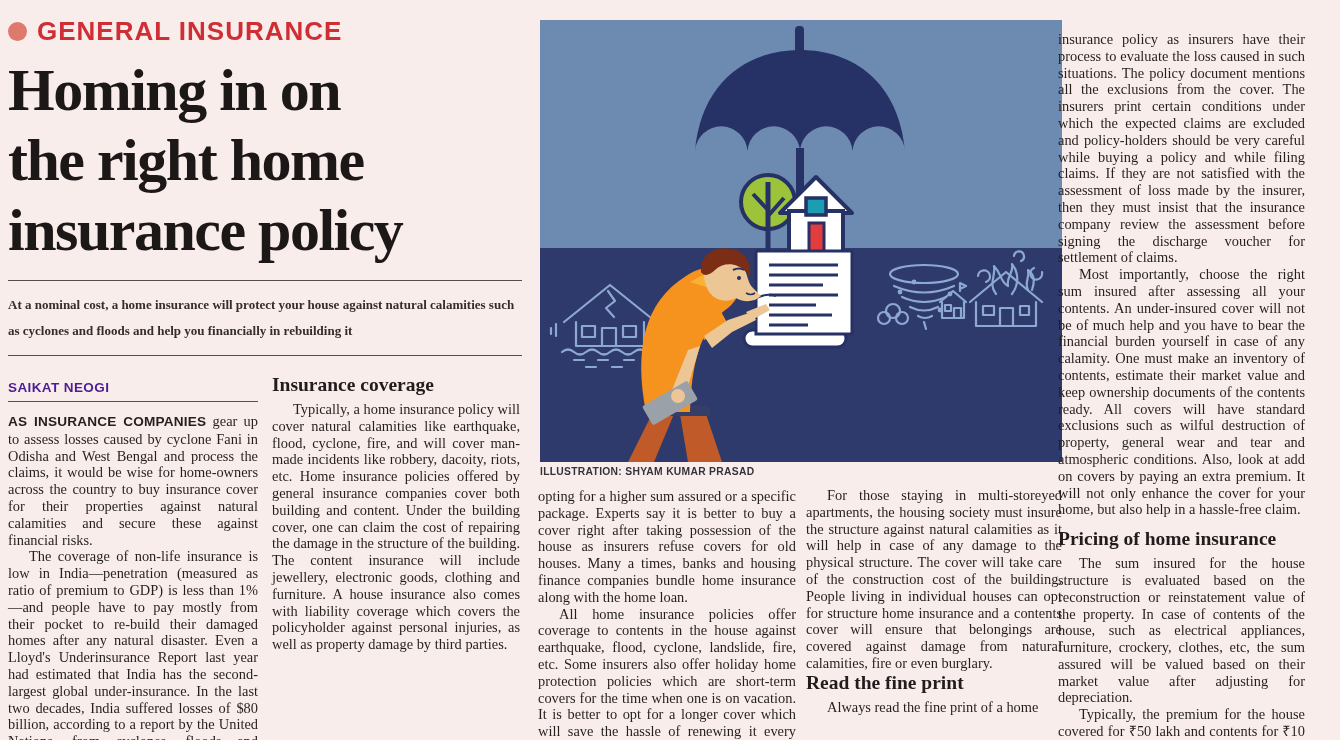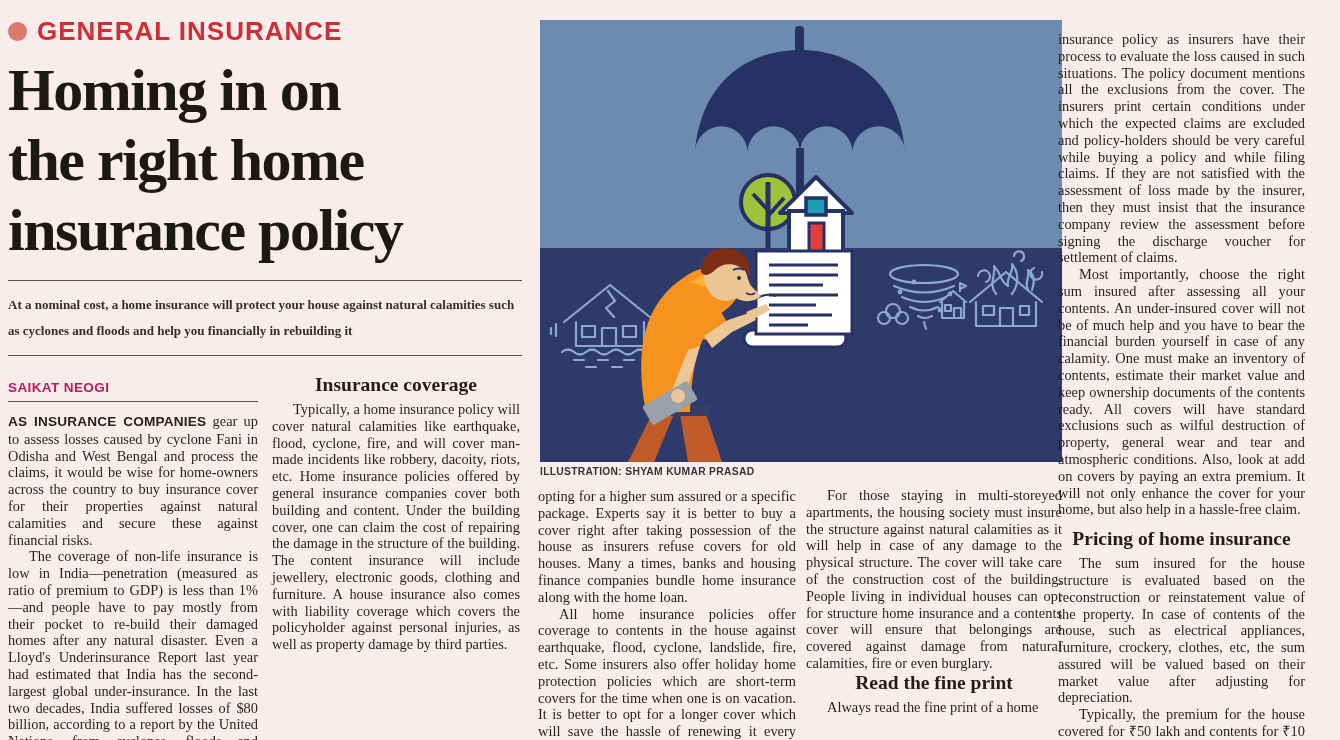--- a/index.html
+++ b/index.html
@@ -19,24 +19,24 @@
   .rule-headline{margin-top:15px;}
   .standfirst{margin:11px 0 12px;font-weight:700;font-size:13px;line-height:25.5px;color:#352d2d;}
   .rule-standfirst{margin-top:11px;}
   
   .col{position:absolute;text-align:justify;}
   .body{margin:0;font-size:14.4px;line-height:16.8px;color:#241f1f;}
   .indent{text-indent:21px;}
   .lead-caps{font-family:"Liberation Sans",sans-serif;font-weight:bold;
     font-size:13.6px;letter-spacing:0.2px;}
   .subhead{margin:0 0 5px;font-family:"Liberation Serif",serif;font-weight:600;
-    font-size:19.5px;line-height:22px;text-align:center;color:#221c1c;}
+    font-size:19.5px;line-height:22px;text-align:left;color:#221c1c;}
   .col1{left:8px;top:380px;width:250px;}
   .byline{font-family:"Liberation Sans",sans-serif;font-weight:bold;
-    font-size:13.5px;letter-spacing:0.4px;color:#be185d;text-align:left;}
+    font-size:13.5px;letter-spacing:0.4px;color:#4c1d95;text-align:left;}
   .byline-rule{border:none;border-top:1.6px solid #574f4f;margin:6px 0 11px;}
   .col2{left:272px;top:374px;width:248px;}
   .col3{left:538px;top:488px;width:258px;}
   .col4{left:806px;top:487px;width:256px;}
   .col4 .subhead{margin-top:0;}
   .col5{left:1058px;top:31px;width:247px;height:707px;overflow:hidden;}
   .col5 .subhead{margin-top:10px;}
   
   .illo{position:absolute;left:540px;top:20px;width:522px;height:442px;margin:0;}
   .illo svg{display:block;width:100%;height:100%;}

